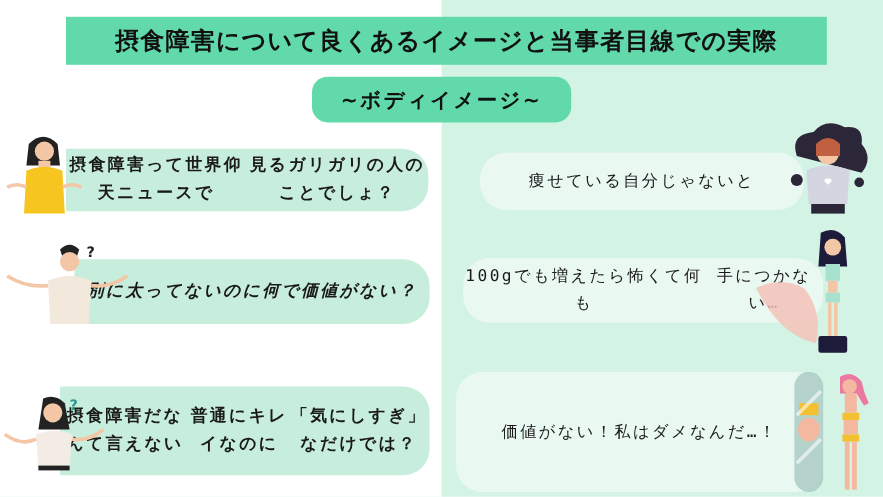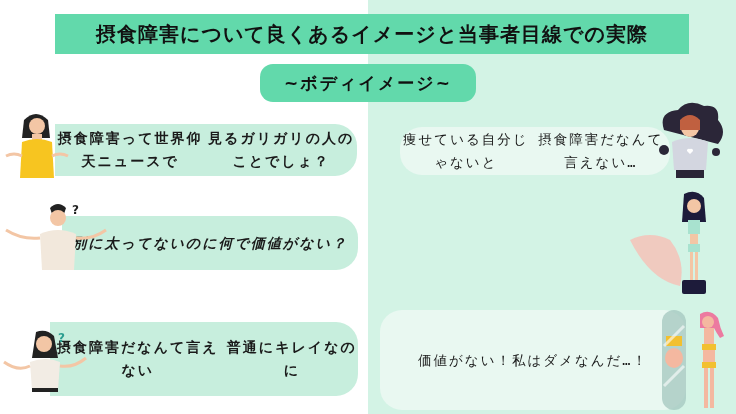--- a/index.html
+++ b/index.html
@@ -53,49 +53,55 @@
     <circle cx="56" cy="18" r="8" fill="#f3c6a5"></circle>
     <path d="M38 34 q18 -8 36 0 l-2 36 h-32z" fill="#f2e8dc"></path>
     <path d="M4 30 q16 10 34 8" stroke="#f3c6a5" stroke-width="3" fill="none"></path>
     <path d="M74 38 q16 2 30 -8" stroke="#f3c6a5" stroke-width="3" fill="none"></path>
   </svg>
 
   <div class="bubble left" style="left:50px; top:322px; width:308px; height:74px;">
     <div class="lines">
       <span>摂食障害だなんて言えない</span>
       <span>普通にキレイなのに</span>
+      <span>「気にしすぎ」なだけでは？</span>
     </div>
   </div>
   <svg class="fig" style="left:2px; top:328px;" width="90" height="70" viewBox="0 0 90 70">
     <text x="56" y="14" font-size="12" font-weight="bold" fill="#2a9d8f" font-family="DejaVu Sans, sans-serif">?</text>
     <path d="M34 4 q10 -4 18 4 l4 22 h-26z" fill="#222"></path>
     <circle cx="42" cy="16" r="8" fill="#f3c6a5"></circle>
     <path d="M28 34 q16 -6 30 0 l-2 28 h-26z" fill="#f2ece4"></path>
     <rect x="30" y="60" width="26" height="4" fill="#222"></rect>
     <path d="M2 34 q14 10 26 4" stroke="#f3c6a5" stroke-width="3" fill="none"></path>
     <path d="M58 38 q14 2 26 -8" stroke="#f3c6a5" stroke-width="3" fill="none"></path>
   </svg>
 
   <div class="bubble right" style="left:400px; top:127px; width:270px; height:48px;">
     <div class="lines">
       <span>痩せている自分じゃないと</span>
-      <span>摂食障害だなんて言えない…</span>
     </div>
   </div>
   <svg class="fig" style="left:656px; top:100px;" width="70" height="80" viewBox="0 0 70 80">
     <path d="M8 30 q-6 -18 14 -20 q10 -12 26 -4 q16 -2 14 14 q10 12 0 24" fill="#2b2638"></path>
     <circle cx="8" cy="50" r="5" fill="#2b2638"></circle>
     <circle cx="60" cy="52" r="4" fill="#2b2638"></circle>
     <circle cx="34" cy="28" r="9" fill="#f3c6a5"></circle>
     <path d="M24 20 q10 -10 20 0 v10 h-20z" fill="#c06040"></path>
     <path d="M16 42 q18 -8 36 0 l-2 28 h-32z" fill="#d3d6e0"></path>
     <path d="M34 54 l-3 -3 a2 2 0 0 1 3 -2 a2 2 0 0 1 3 2z" fill="#fff"></path>
     <rect x="20" y="70" width="28" height="8" fill="#2b2638"></rect>
   </svg>
 
+  <div class="bubble right" style="left:386px; top:215px; width:300px; height:54px;">
+    <div class="lines">
+      <span>100gでも増えたら怖くて何も</span>
+      <span>手につかない…</span>
+    </div>
+  </div>
   <svg class="fig" style="left:620px; top:190px;" width="110" height="108" viewBox="0 0 110 108">
     <path d="M10 50 q20 -10 40 0 q16 20 10 46 q-30 -6 -50 -46z" fill="#f4c2b8" opacity="0.85"></path>
     <path d="M64 4 q12 -6 20 4 l2 24 h-24z" fill="#1d1b3a"></path>
     <circle cx="74" cy="16" r="7" fill="#f3c6a5"></circle>
     <rect x="68" y="30" width="12" height="14" fill="#a8e2cf"></rect>
     <rect x="70" y="44" width="8" height="10" fill="#f3c6a5"></rect>
     <rect x="68" y="54" width="12" height="8" fill="#a8e2cf"></rect>
     <rect x="70" y="62" width="3" height="28" fill="#f3c6a5"></rect>
     <rect x="75" y="62" width="3" height="28" fill="#f3c6a5"></rect>
     <rect x="62" y="90" width="24" height="14" rx="2" fill="#1d1b3a"></rect>

